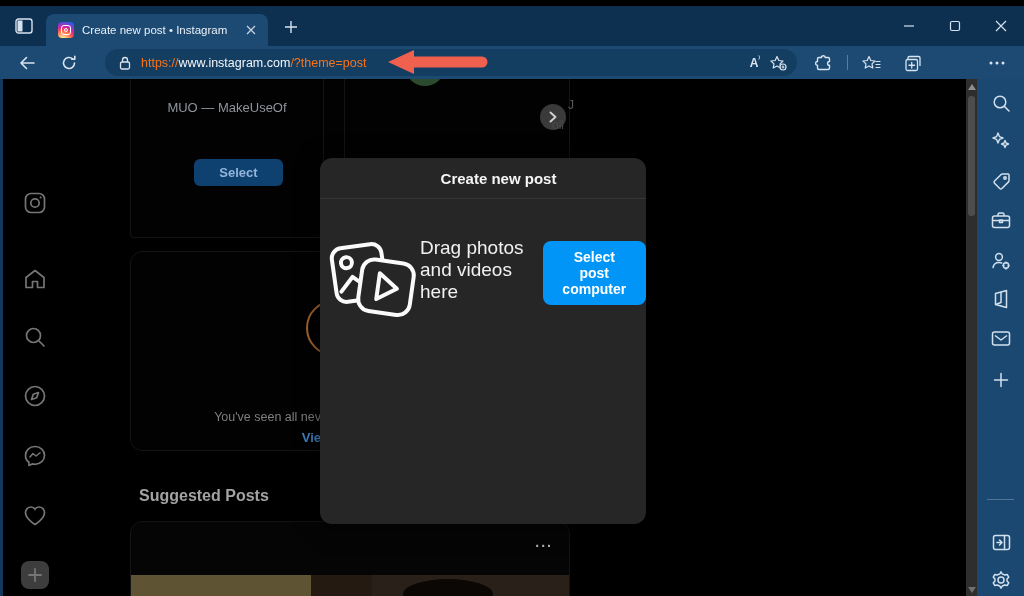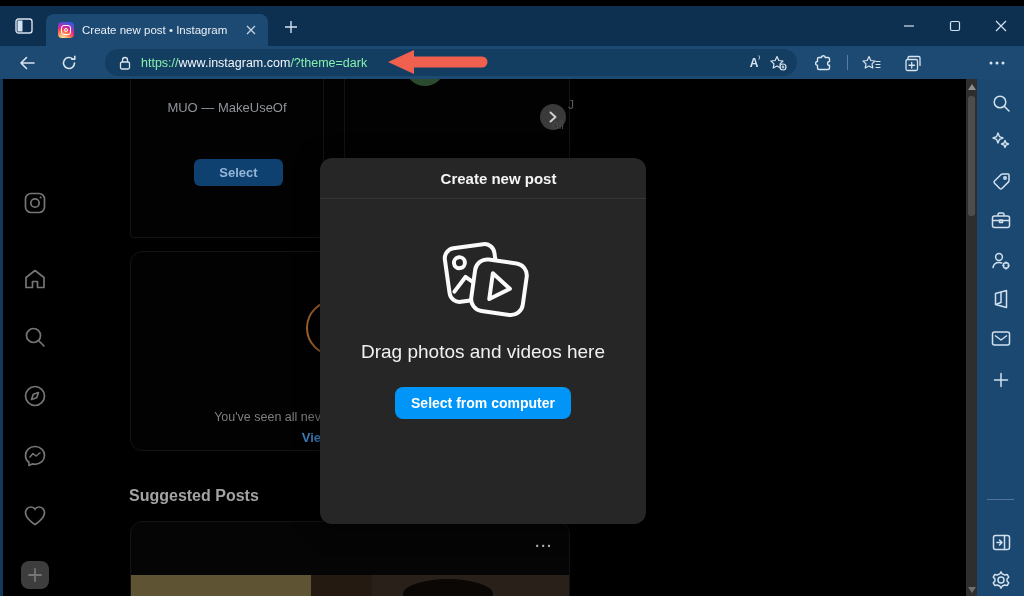--- a/index.html
+++ b/index.html
@@ -18,21 +18,21 @@
   .tab-close { color:#c9d6e4; width:18px; height:18px; display:flex; align-items:center; justify-content:center; cursor:pointer; flex:0 0 auto; }
   .new-tab { position:absolute; left:280px; top:10px; width:22px; height:22px; color:#d6e2ef; display:flex; align-items:center; justify-content:center; cursor:pointer; }
   .win-controls { position:absolute; right:0; top:0; height:40px; display:flex; }
   .win-btn { width:46px; height:40px; display:flex; align-items:center; justify-content:center; color:#d6e2ef; cursor:pointer; }
 
   
   .toolbar { position:absolute; left:0; top:40px; width:1024px; height:33px; background:#1c4a72; }
   .tbtn { position:absolute; top:4px; width:26px; height:26px; display:flex; align-items:center; justify-content:center; color:#d9e4ef; cursor:pointer; }
   .url-pill { position:absolute; left:105px; top:3px; width:692px; height:27px; border-radius:13.5px; background:#143d62; display:flex; align-items:center; padding:0 10px 0 14px; }
   .url-text { font-size:12.5px; margin-left:10px; white-space:nowrap; overflow:hidden; flex:1; }
-  .url-dim { color:#86efac; }
+  .url-dim { color:#f97316; }
   .url-main { color:#f2f6fa; font-weight:normal; }
   .pill-icons { display:flex; gap:10px; color:#d9e4ef; align-items:center; }
   .tool-divider { position:absolute; left:847px; top:9px; width:1px; height:15px; background:#5b7ca0; }
   .arrow-annot { position:absolute; left:386px; top:41px; z-index:60; pointer-events:none; }
 
   
   .page { position:absolute; left:0; top:73px; width:802px; height:519px; background:#000; overflow:hidden; }
   .left-border { position:absolute; left:0; top:73px; width:3px; height:523px; background:#12385c; }
   .bottom-border { position:absolute; left:0; top:592px; width:977px; height:4px; background:#1e4a70; }
 
@@ -52,32 +52,32 @@
   .fragJ { position:absolute; left:437px; top:20px; color:#5a5a5a; font-size:12px; }
   .fragOll { position:absolute; left:421px; top:40px; color:#4a4a4a; font-size:12px; }
 
   .cardB { left:130px; top:172px; width:440px; height:200px; border-radius:12px; }
   .story-ring { position:absolute; left:175px; top:48px; width:56px; height:56px; border-radius:50%; border:2.5px solid #a5652f; }
   .caught-line { position:absolute; left:0; width:190px; text-align:right; }
   .youre { top:131px; color:#d9d9d9; font-size:17px; }
   .seen { top:158px; color:#7f7f7f; font-size:12.5px; }
   .vie { top:178px; color:#3f85c6; font-size:13px; font-weight:bold; cursor:pointer; }
 
-  .suggested-heading { position:absolute; left:129px; top:408px; color:#a3a3a3; font-size:16px; font-weight:bold; }
+  .suggested-heading { position:absolute; left:139px; top:408px; color:#a3a3a3; font-size:16px; font-weight:bold; }
 
   .cardC { left:130px; top:442px; width:440px; height:77px; border-radius:12px 12px 0 0; background:#050505; }
   .post-more { position:absolute; right:16px; top:12px; color:#b5b5b5; font-size:14px; font-weight:bold; letter-spacing:2px; cursor:pointer; }
   .post-image { position:absolute; left:0; top:53px; width:438px; height:23px;
     background:linear-gradient(90deg, #5e5433 0 41%, #241a12 41% 55%, #2a201a 55% 100%); }
   .post-image::after { content:""; position:absolute; left:62%; top:4px; width:90px; height:30px; border-radius:50%; background:#0b0705; }
 
   
   .modal { position:absolute; left:320px; top:79px; width:326px; height:366px; background:#262626; border-radius:12px; z-index:10; box-shadow:0 4px 24px rgba(0,0,0,.6); }
   .modal-header { height:41px; display:flex; align-items:center; justify-content:center; color:#f5f5f5; font-size:15px; font-weight:bold; border-bottom:1px solid #363636;padding-left:31px; }
-  .modal-body { display:flex; flex-direction:column; align-items:center; }
+  .modal-body { display:flex; align-items:center; }
   .media-glyph { margin-top:40px; color:#fafafa; }
   .drag-text { margin-top:18px; color:#f1f1f1; font-size:19px; font-weight:normal; }
   .select-btn { margin-top:24px; background:#0095f6; border:none; border-radius:8px; color:#fff; font-size:14px; font-weight:bold; padding:8px 16px; cursor:pointer; font-family:inherit; }
   .modal-close { position:absolute; left:925px; top:14px; width:26px; height:26px; color:#fff; display:flex; align-items:center; justify-content:center; z-index:12; cursor:pointer; }
 
   
   .scrollbar { position:absolute; left:966px; top:73px; width:11px; height:519px; background:#2e2e2e; }
   .sb-up { position:absolute; left:1.5px; top:5px; width:0; height:0; border-left:4px solid transparent; border-right:4px solid transparent; border-bottom:6px solid #8f8f8f; cursor:pointer; }
   .sb-thumb { position:absolute; left:2px; top:17px; width:7px; height:120px; border-radius:3px; background:#4d4d4d; cursor:pointer; }
   .sb-down { position:absolute; left:1.5px; bottom:5px; width:0; height:0; border-left:4px solid transparent; border-right:4px solid transparent; border-top:6px solid #6f6f6f; cursor:pointer; }
@@ -148,21 +148,21 @@
           <path d="M13.8 1.2 V4.2 H10.8" stroke-linejoin="round"></path>
         </svg>
     </div>
     <div class="url-pill">
       <span style="color:#d9e4ef">
         <svg width="12" height="14" viewBox="0 0 12 14" fill="none" stroke="currentColor" stroke-width="1.3">
             <rect x="1.5" y="6" width="9" height="7" rx="1.5"></rect>
             <path d="M3.5 6 V4 a2.5 2.5 0 0 1 5 0 V6"></path>
           </svg>
       </span>
-      <span class="url-text"><span class="url-dim">https://</span><span class="url-main">www.instagram.com</span><span class="url-dim">/?theme=dark</span></span>
+      <span class="url-text"><span class="url-dim">https://</span><span class="url-main">www.instagram.com</span><span class="url-dim">/?theme=post</span></span>
       <span class="pill-icons">
         <span style="font-size:12px;font-weight:bold;">A<sup style="font-size:7px">⁾</sup></span>
         <span>
           <svg width="17" height="16" viewBox="0 0 17 16" fill="none" stroke="currentColor" stroke-width="1.2" stroke-linejoin="round">
               <path d="M7 1.5 L8.8 5.5 L13 6 L10 8.9 L10.8 13 L7 11 L3.2 13 L4 8.9 L1 6 L5.2 5.5 Z"></path>
               <circle cx="13" cy="12" r="3" fill="#143d62"></circle>
               <path d="M13 10.6 V13.4 M11.6 12 H14.4" stroke-width="1.1"></path>
             </svg>
         </span>
       </span>
@@ -285,21 +285,21 @@
               <circle cx="28" cy="22" r="5.5"></circle>
               <path d="M19 50 L32 37 L43 47"></path>
             </g>
             <g transform="rotate(8 64 48)">
               <rect x="40" y="22" width="52" height="52" rx="12" fill="#262626"></rect>
               <path d="M58 35 L77 48 L58 61 Z"></path>
             </g>
           </svg>
         </div>
         <div class="drag-text">Drag photos and videos here</div>
-        <button class="select-btn">Select from computer</button>
+        <button class="select-btn">Select post computer</button>
       </div>
     </div>
 
     <div class="modal-close">
       <svg width="20" height="20" viewBox="0 0 20 20" stroke="currentColor" stroke-width="2.2" stroke-linecap="round">
           <path d="M3 3 L17 17 M17 3 L3 17"></path>
         </svg>
     </div>
   </div>
 

